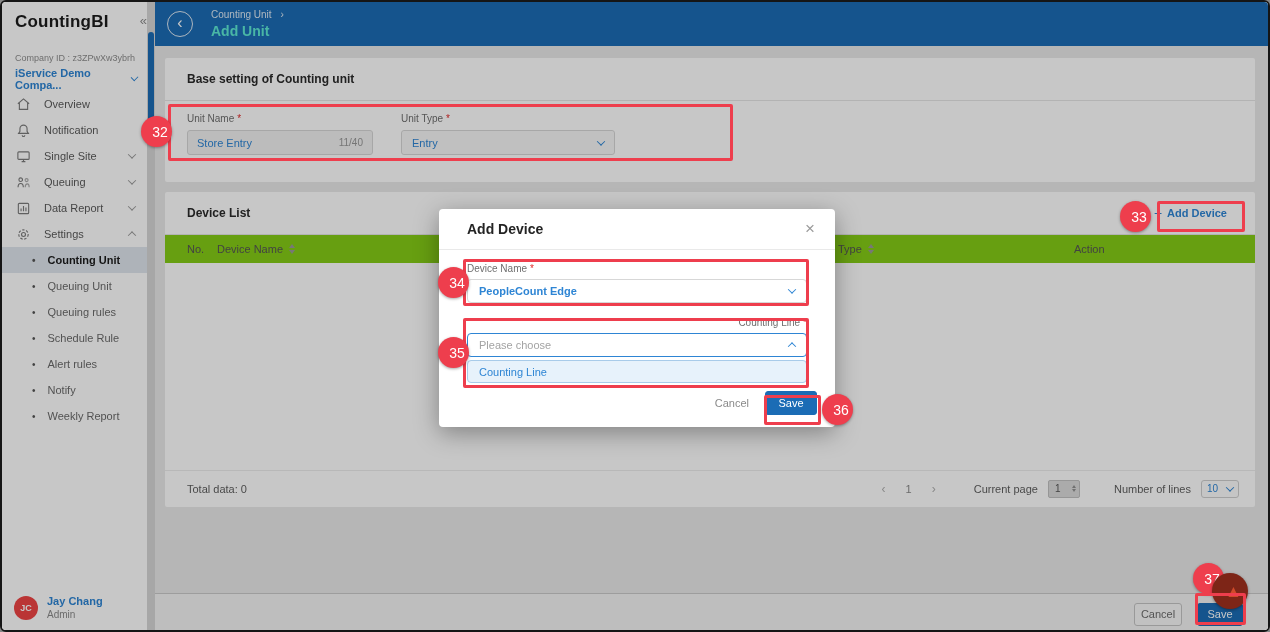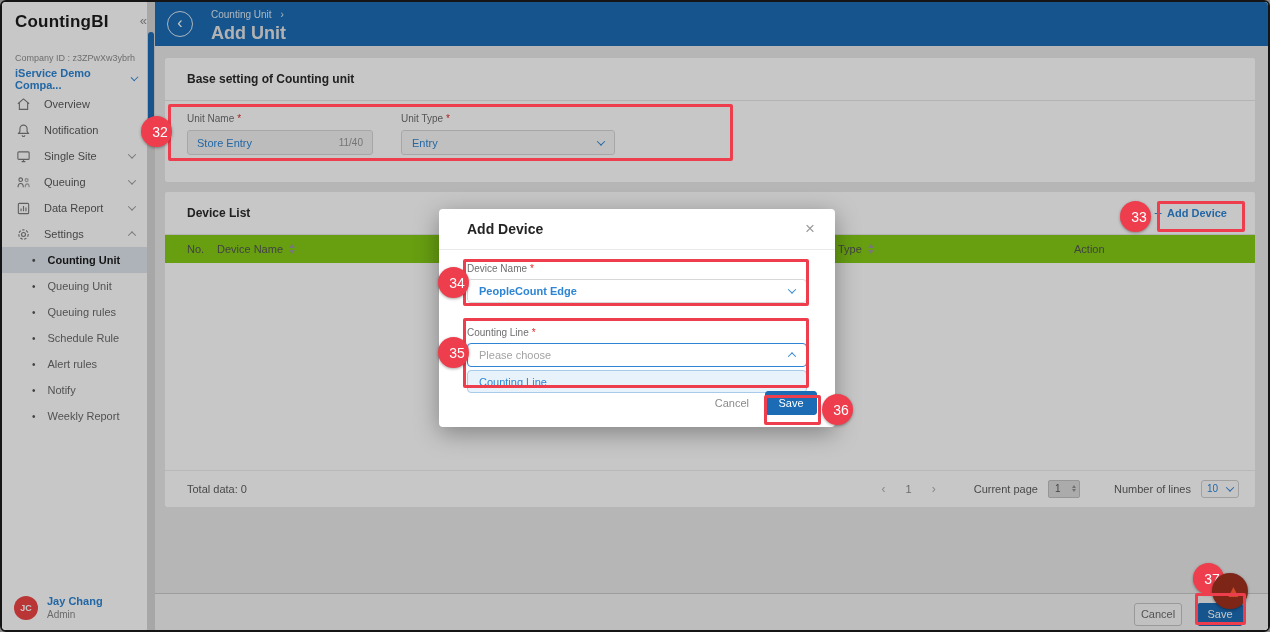--- a/index.html
+++ b/index.html
@@ -33,21 +33,21 @@
   .side-scroll { position:absolute; left:145px; top:0; width:8px; height:632px; background:#d6d6d6; z-index:1; }
   .side-scroll .thumb { position:absolute; left:1px; top:30px; width:6px; height:100px; background:#1b6cb5; border-radius:3px; }
 
   
   .main { position:absolute; left:153px; top:0; width:1117px; height:632px; background:#e9e9e9; }
   .topbar { position:absolute; left:0; top:0; width:100%; height:44px; background:#1b6cb5; }
   .back-btn { position:absolute; left:12px; top:9px; width:26px; height:26px; border:1.5px solid rgba(255,255,255,.85);
               border-radius:50%; color:#fff; display:flex; align-items:center; justify-content:center; cursor:pointer; }
   .back-glyph { font-size:16px; line-height:1; margin-top:-2px; }
   .bc-row { position:absolute; left:56px; top:7px; font-size:10px; color:rgba(255,255,255,.85); display:flex; gap:9px; }
-  .page-title { position:absolute; left:56px; top:21px; font-size:18px; font-weight:bold; color:#e5e5e5; }
+  .page-title { position:absolute; left:56px; top:21px; font-size:14px; font-weight:bold; color:#5eead4; }
 
   .card { position:absolute; left:10px; width:1090px; background:#fff; border-radius:2px; }
   .card-base { top:56px; height:124px; }
   .card-devices { top:190px; height:315px; }
   .sec-head { height:43px; display:flex; align-items:center; justify-content:space-between;
               padding:0 20px 0 22px; border-bottom:1px solid #e6e6e6; }
   .sec-title { font-size:12px; font-weight:bold; color:#2b2b2b; }
 
   .fields-row { display:flex; padding:12px 0 0 22px; gap:28px; }
   .field-label { font-size:10px; color:#6e6e6e; }
@@ -113,21 +113,21 @@
                 border-bottom:1px solid #e9e9e9; }
   .modal-title { font-size:14px; font-weight:bold; color:#242424; }
   .modal-close { font-size:17px; color:#9b9b9b; cursor:pointer; }
   .modal-body { padding:13px 28px 0 28px; }
   .m-label { font-size:10px; color:#6e6e6e; }
   .m-select { margin-top:5px; height:24px; border:1px solid #d7d7d7; border-radius:4px; background:#fff;
               display:flex; align-items:center; justify-content:space-between; padding:0 11px; font-size:11px; cursor:pointer; }
   .m-select .sel-value { font-weight:bold; }
   .m-select-open { border:1.5px solid #2e85d4; }
   .placeholder { color:#a3a3a3; }
-  .cl-group { margin-top:24px; }
+  .cl-group { margin-top:14px;text-align:right; }
   .opt-panel { margin-top:3px; height:23px; background:#e7f2fb; border:1px solid #a8cbe9; border-radius:4px;
                display:flex; align-items:center; padding-left:11px; font-size:11px; color:#2e85d4; cursor:pointer; }
   .modal-foot { position:absolute; right:18px; bottom:12px; display:flex; align-items:center; gap:16px; }
   .m-cancel { font-size:11px; color:#8a8a8a; cursor:pointer; }
   .m-save { width:52px; height:24px; }
 
   
   .ann { position:absolute; z-index:100; pointer-events:none;padding-left:7px; }
   .ann-rect { border:3px solid #ee3e4d; border-radius:2px; }
   .ann-circle { width:31px; height:31px; border-radius:50%; background:#ee3e4d; color:#fff; font-size:14px;

